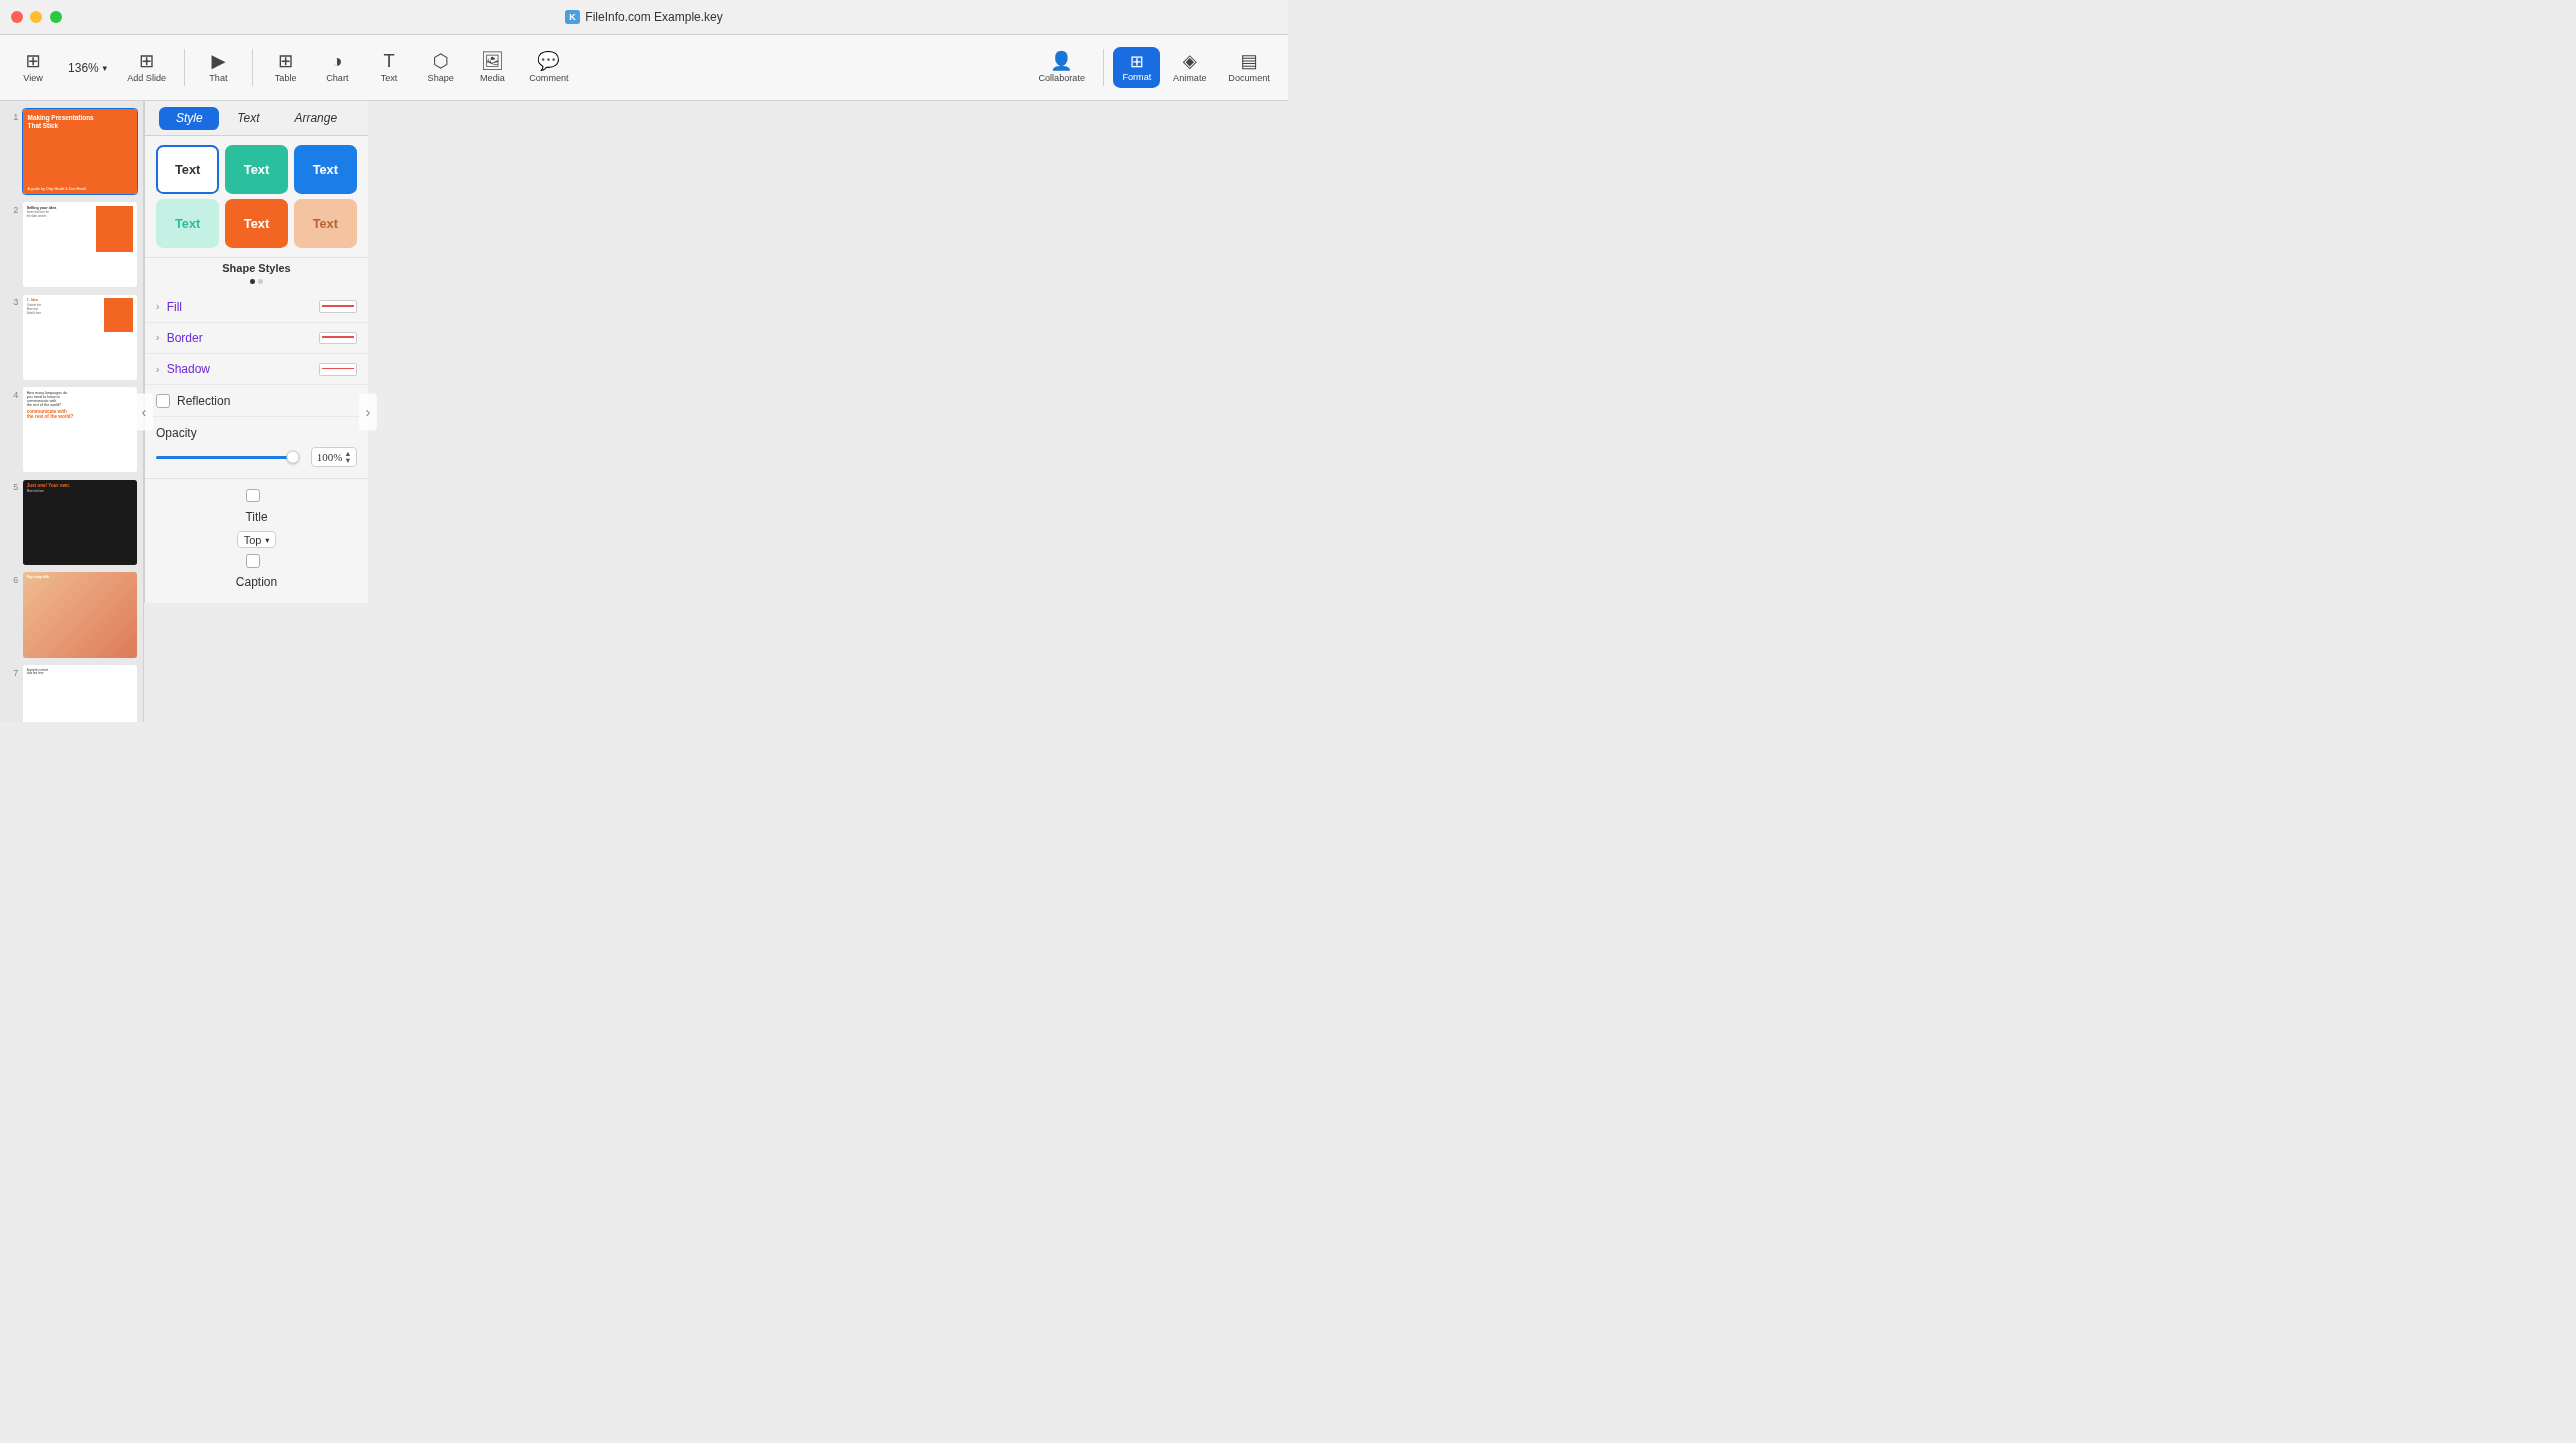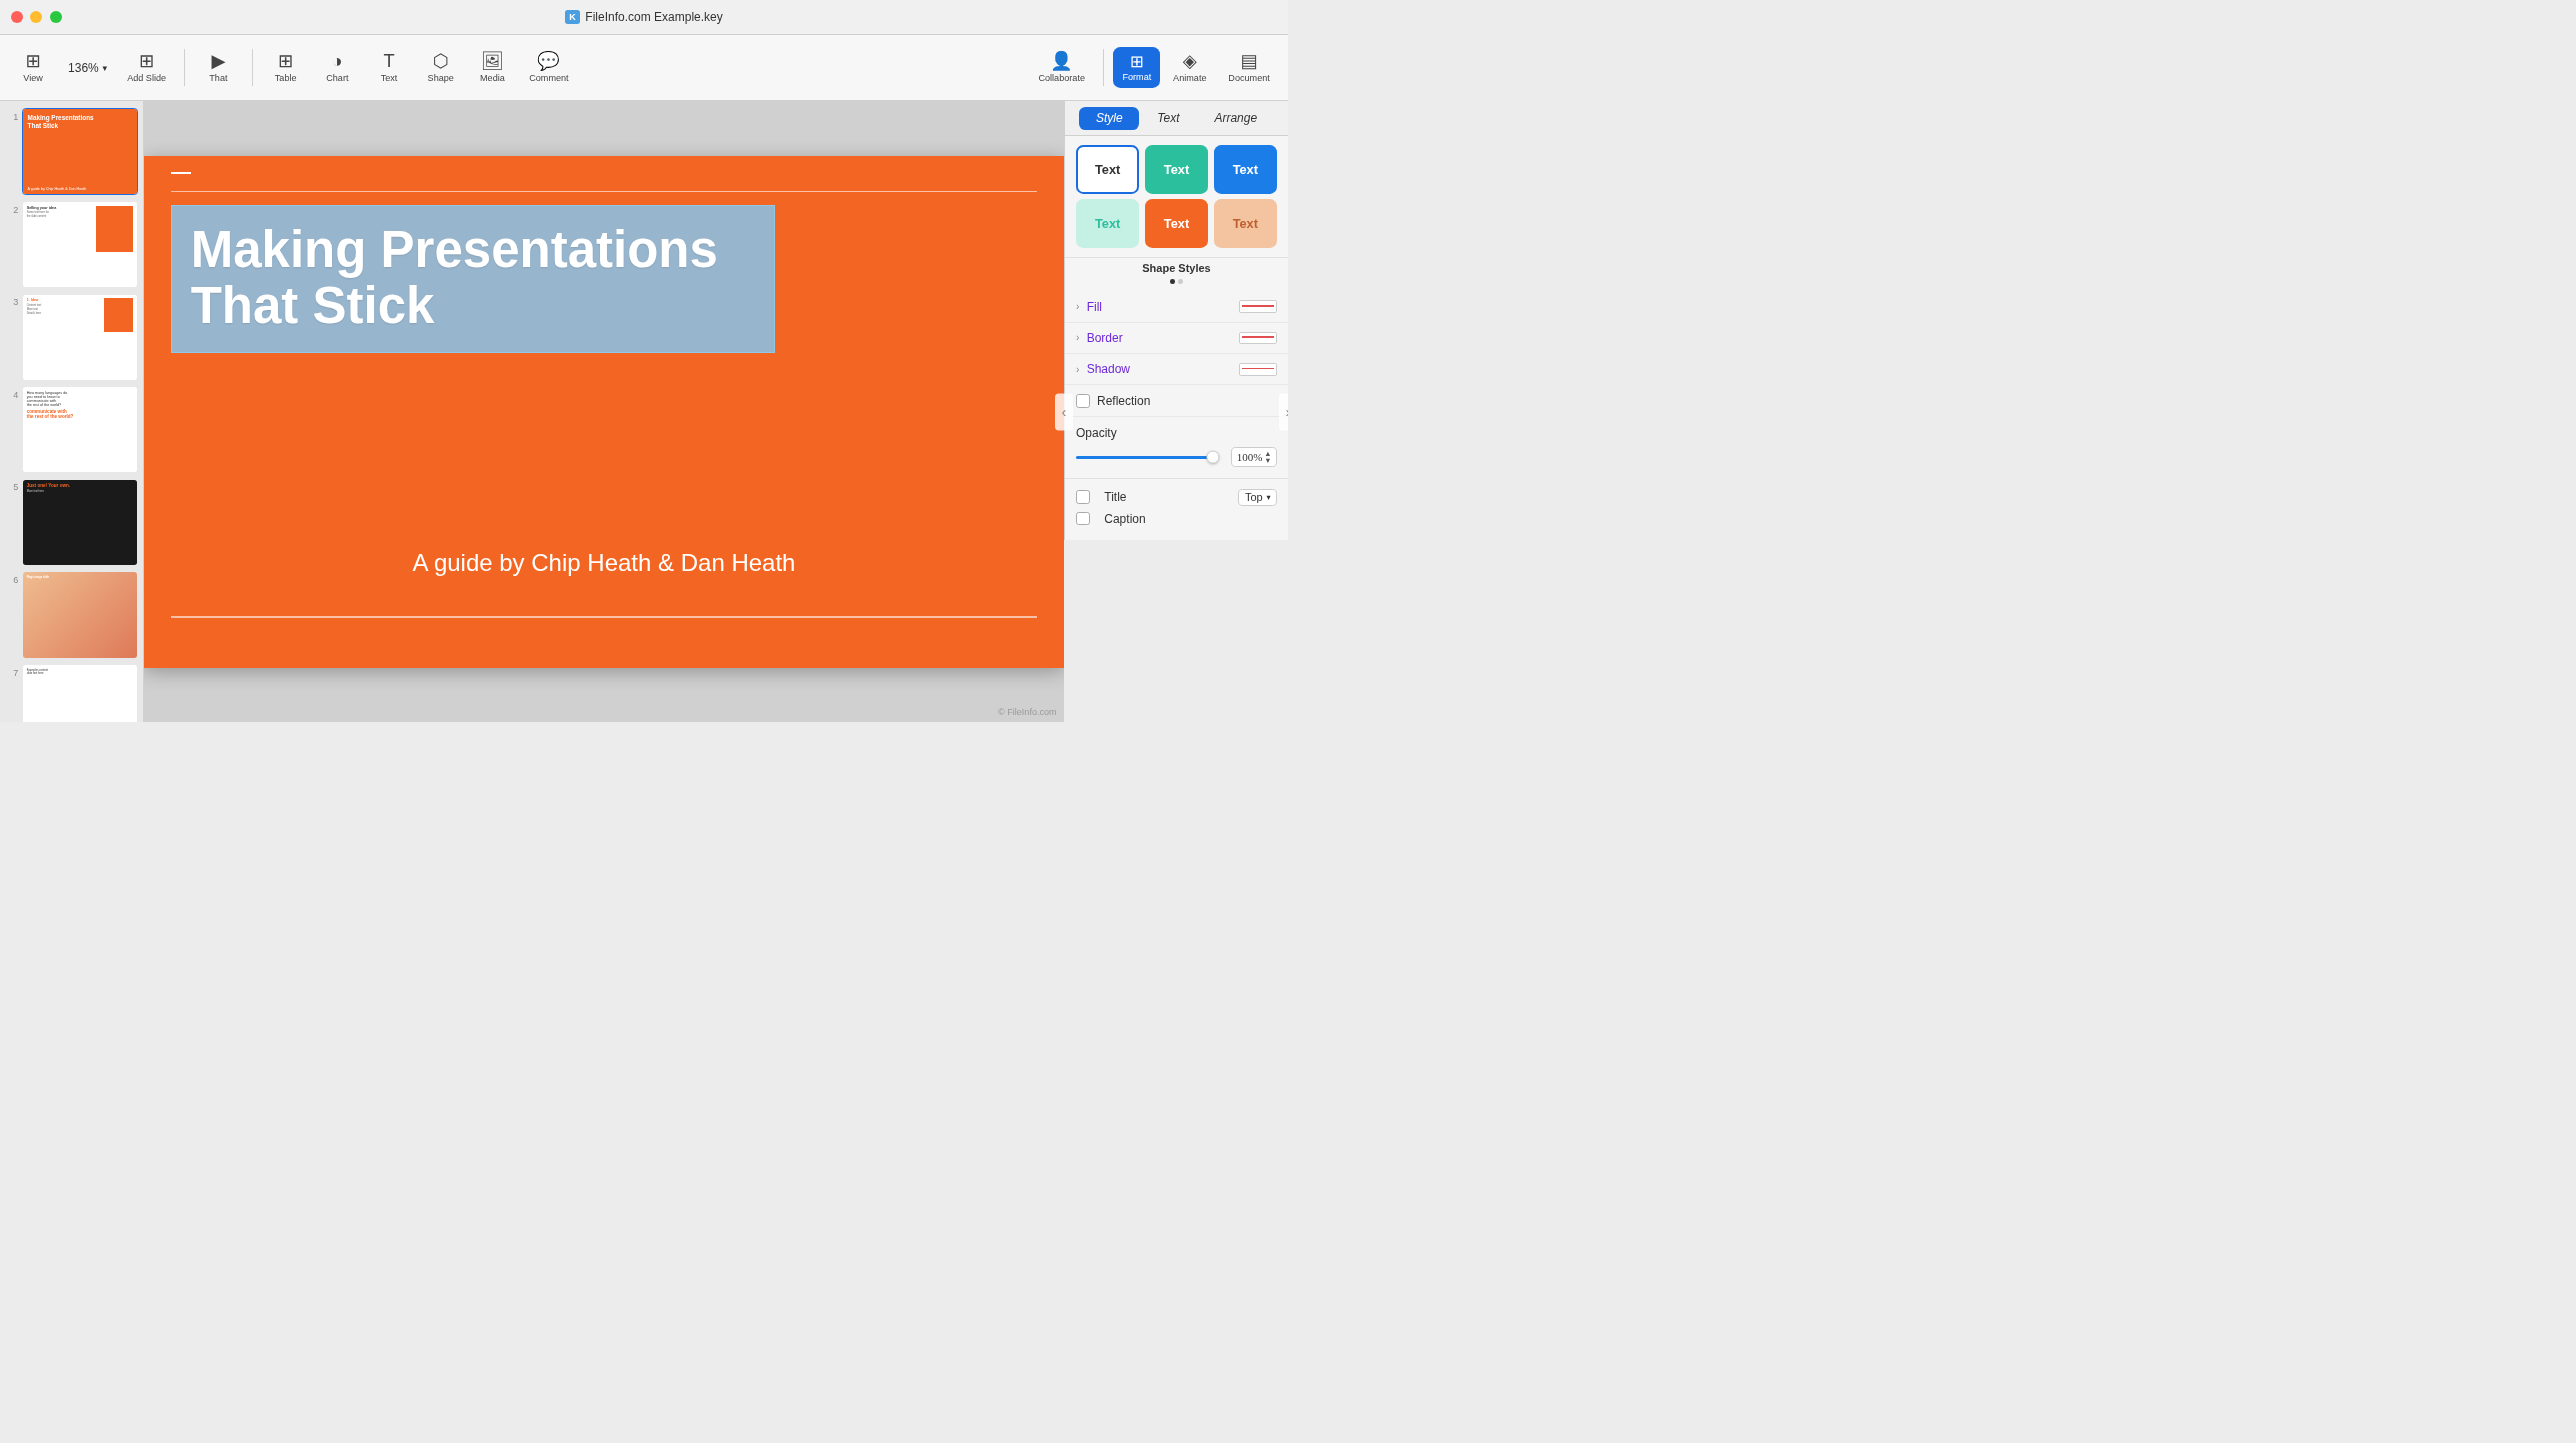--- a/index.html
+++ b/index.html
@@ -437,20 +437,21 @@
 
     
     .title-caption-section {
       padding: 9.1px 11px;
     }
     .title-row {
       display: flex;
       align-items: center;
       gap: 7.3px;
       margin-bottom: 5.5px;
+      flex-direction: column;
     }
     .title-label {
       font-size: 12px;
       color: #333;
       flex: 1;
     }
     .top-dropdown {
       display: flex;
       align-items: center;
       gap: 3.7px;
@@ -684,35 +685,20 @@
         <div class="slide-thumb-inner">
           <div style="background:white;width:100%;height:100%;padding:3.7px;">
             <div style="font-size:2.7px;color:#333;line-height:1.3;">Examples content<br>slide text here</div>
           </div>
         </div>
       </div>
     </div>
 
   </div>
 
-  <div class="canvas-area">
-    <div class="slide-canvas">
-      <div class="slide-dash"></div>
-      <div class="slide-top-line"></div>
-
-      <div class="slide-title-box">
-        <div class="slide-title-text">Making Presentations That Stick</div>
-      </div>
-
-      <div class="slide-subtitle">A guide by Chip Heath &amp; Dan Heath</div>
-
-      <div class="slide-bottom-line"></div>
-    </div>
-    <div class="copyright">© FileInfo.com</div>
-  </div>
 
   <div class="right-panel-wrapper">
 
     <div class="panel-nav panel-nav-left" style="position:absolute;top:50%;left:-9.1px;transform:translateY(-50%);z-index:10;">
       <span>‹</span>
     </div>
     <div class="panel-nav panel-nav-right" style="position:absolute;top:50%;right:-9.1px;transform:translateY(-50%);z-index:10;">
       <span>›</span>
     </div>
 

